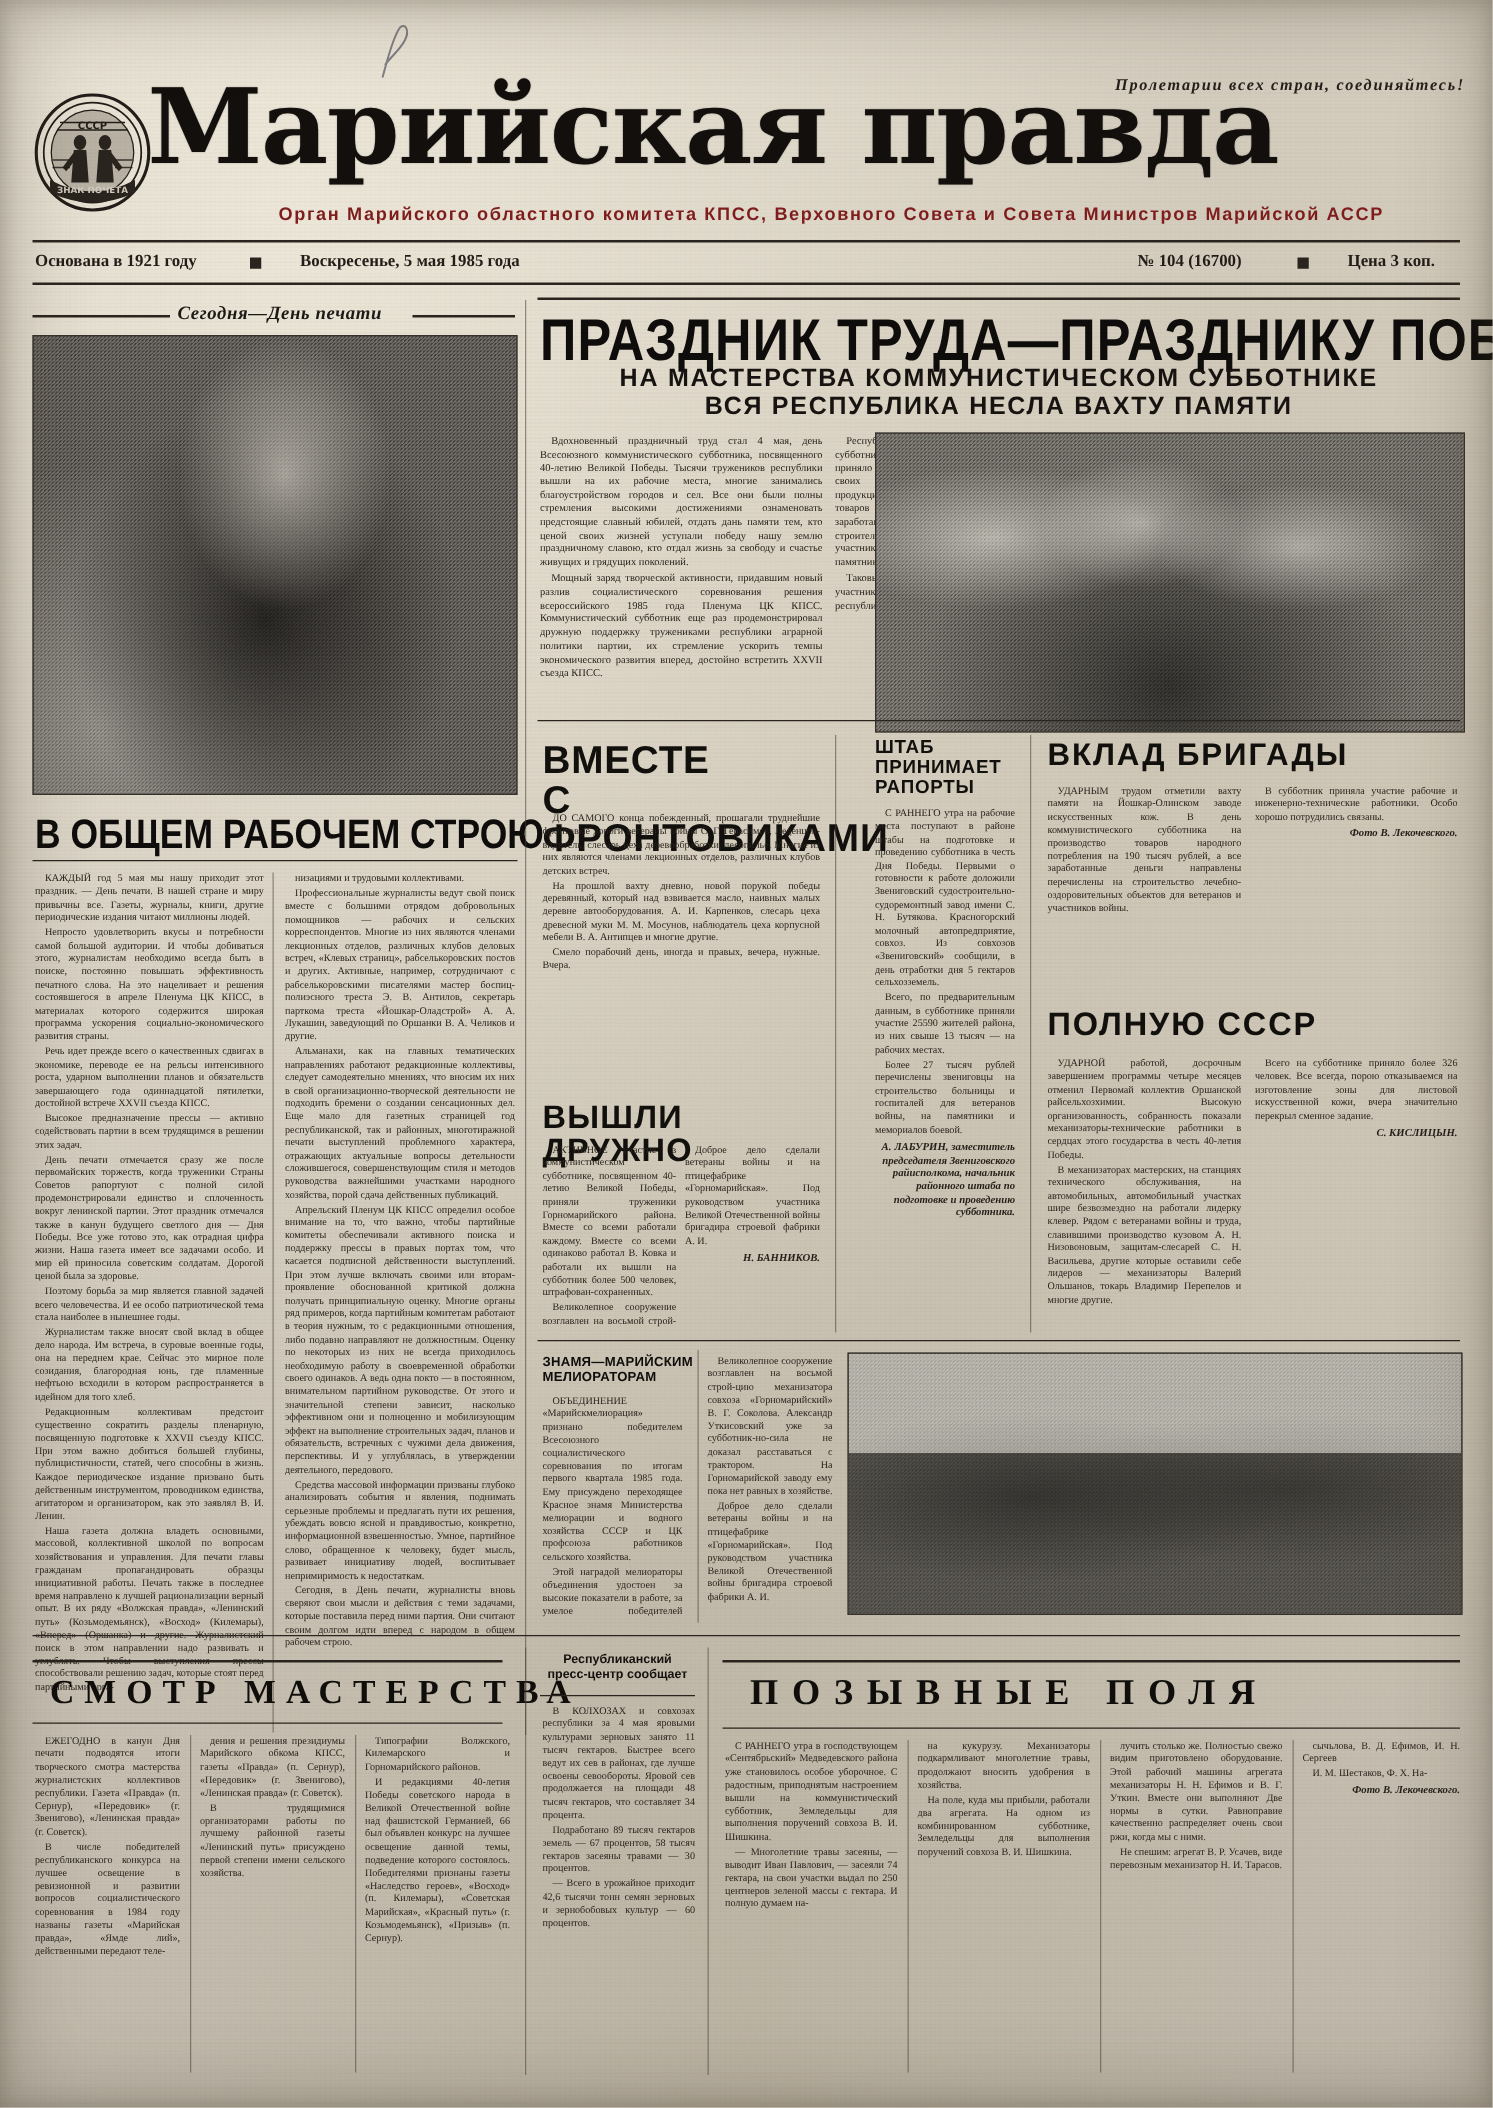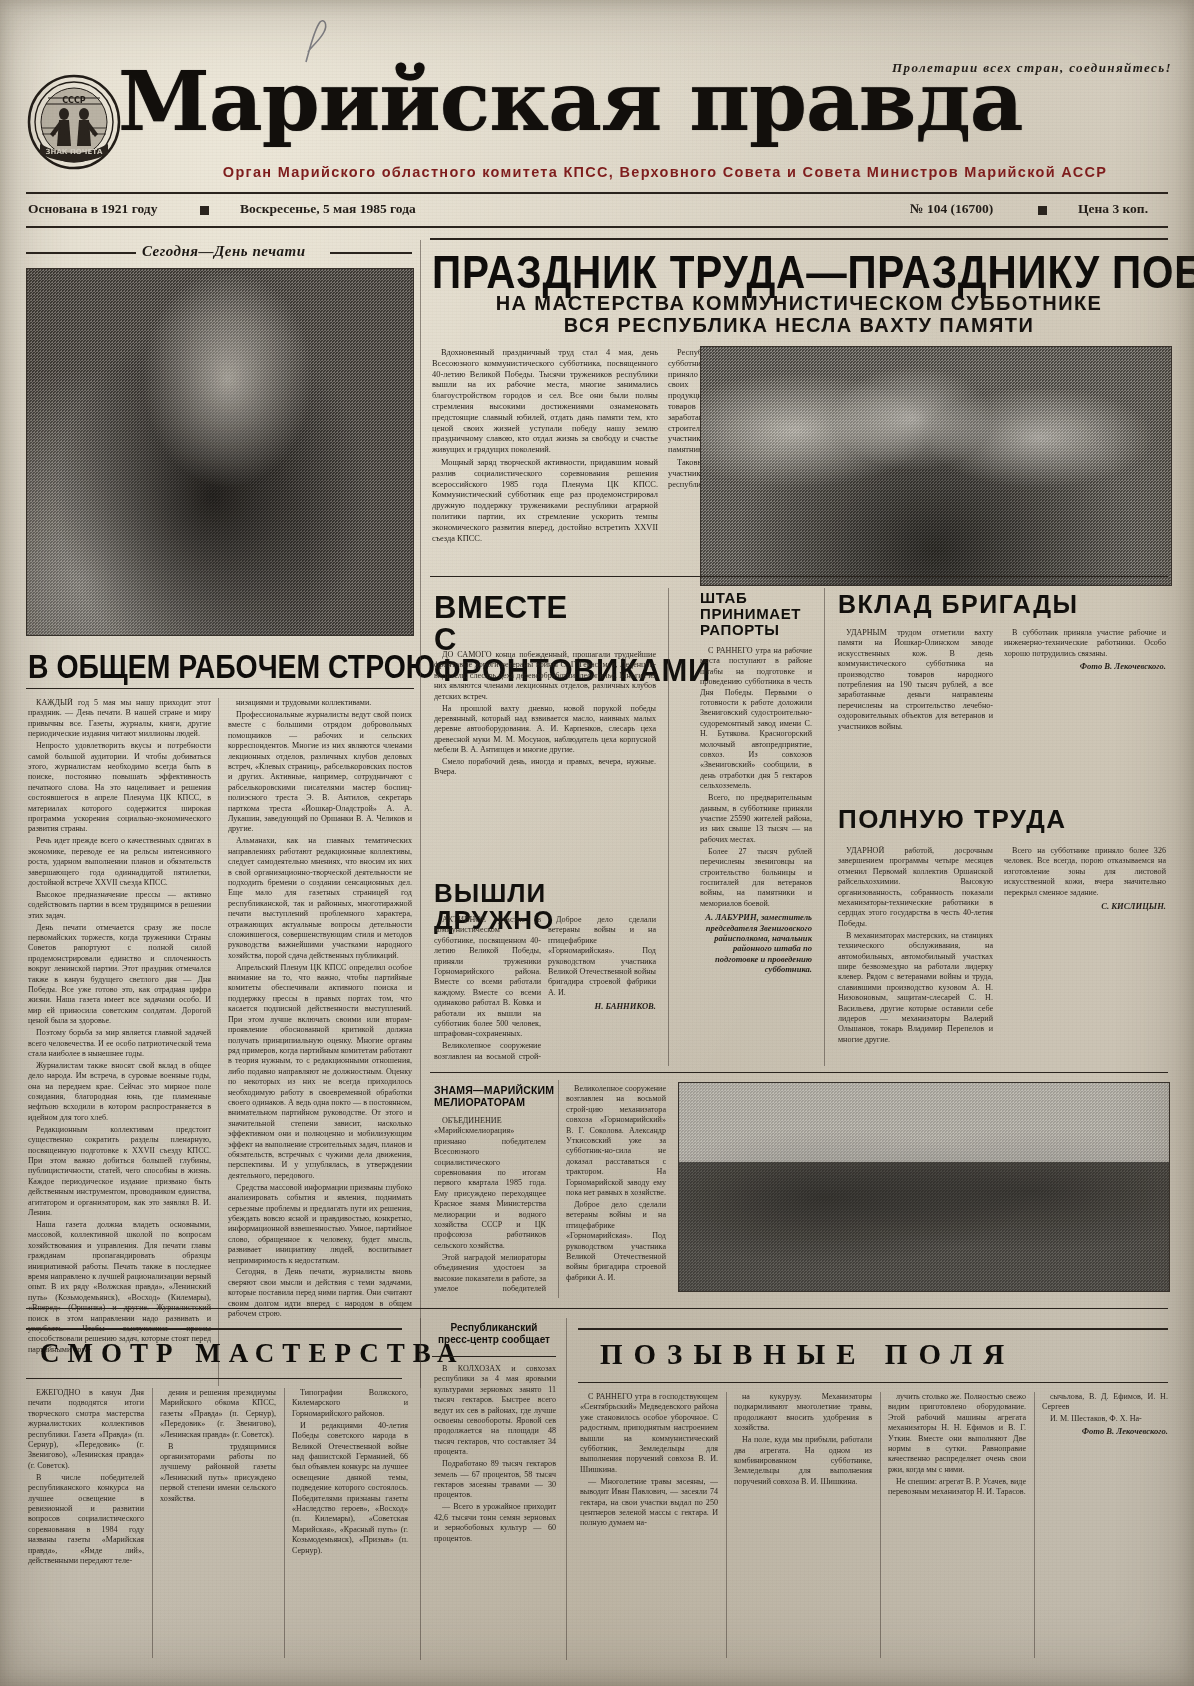--- a/index.html
+++ b/index.html
@@ -361,21 +361,21 @@
 
   <div class="sect-hl" style="left:838px;top:592px;width:330px;font-size:25px;letter-spacing:1.5px;">ВКЛАД БРИГАДЫ</div>
   <div class="body-txt" style="position:absolute;left:838px;top:628px;width:155px;height:155px;overflow:hidden;">
     <p>УДАРНЫМ трудом отметили вахту памяти на Йошкар-Олинском заводе искусственных кож. В день коммунистического субботника на производство товаров народного потребления на 190 тысяч рублей, а все заработанные деньги направлены перечислены на строительство лечебно-оздоровительных объектов для ветеранов и участников войны.</p>
   </div>
   <div class="body-txt" style="position:absolute;left:1004px;top:628px;width:162px;height:155px;overflow:hidden;">
     <p>В субботник приняла участие рабочие и инженерно-технические работники. Особо хорошо потрудились связаны.</p>
     <div class="caption">Фото В. Лекочевского.</div>
   </div>
 
-  <div class="sect-hl" style="left:838px;top:806px;width:330px;font-size:26px;letter-spacing:1.5px;">ПОЛНУЮ ТРУДА</div>
+  <div class="sect-hl" style="left:838px;top:806px;width:330px;font-size:26px;letter-spacing:1.5px;">ПОЛНУЮ СССР</div>
   <div class="body-txt" style="position:absolute;left:838px;top:846px;width:155px;height:218px;overflow:hidden;">
     <p>УДАРНОЙ работой, досрочным завершением программы четыре месяцев отменил Первомай коллектив Оршанской райсельхозхимии. Высокую организованность, собранность показали механизаторы-технические работники в сердцах этого государства в честь 40-летия Победы.</p>
     <p>В механизаторах мастерских, на станциях технического обслуживания, на автомобильных, автомобильный участках шире безвозмездно на работали лидерку клевер. Рядом с ветеранами войны и труда, славившими производство кузовом А. Н. Низовоновым, защитам-слесарей С. Н. Васильева, другие которые оставили себе лидеров — механизаторы Валерий Ольшанов, токарь Владимир Перепелов и многие другие.</p>
   </div>
   <div class="body-txt" style="position:absolute;left:1004px;top:846px;width:162px;height:218px;overflow:hidden;">
     <p>Всего на субботнике приняло более 326 человек. Все всегда, порою отказываемся на изготовление зоны для листовой искусственной кожи, вчера значительно перекрыл сменное задание.</p>
     <div class="sig">С. КИСЛИЦЫН.</div>
   </div>
 
   <div class="rule-h" style="left:430px;right:26px;top:1072px;height:1px;"></div>

